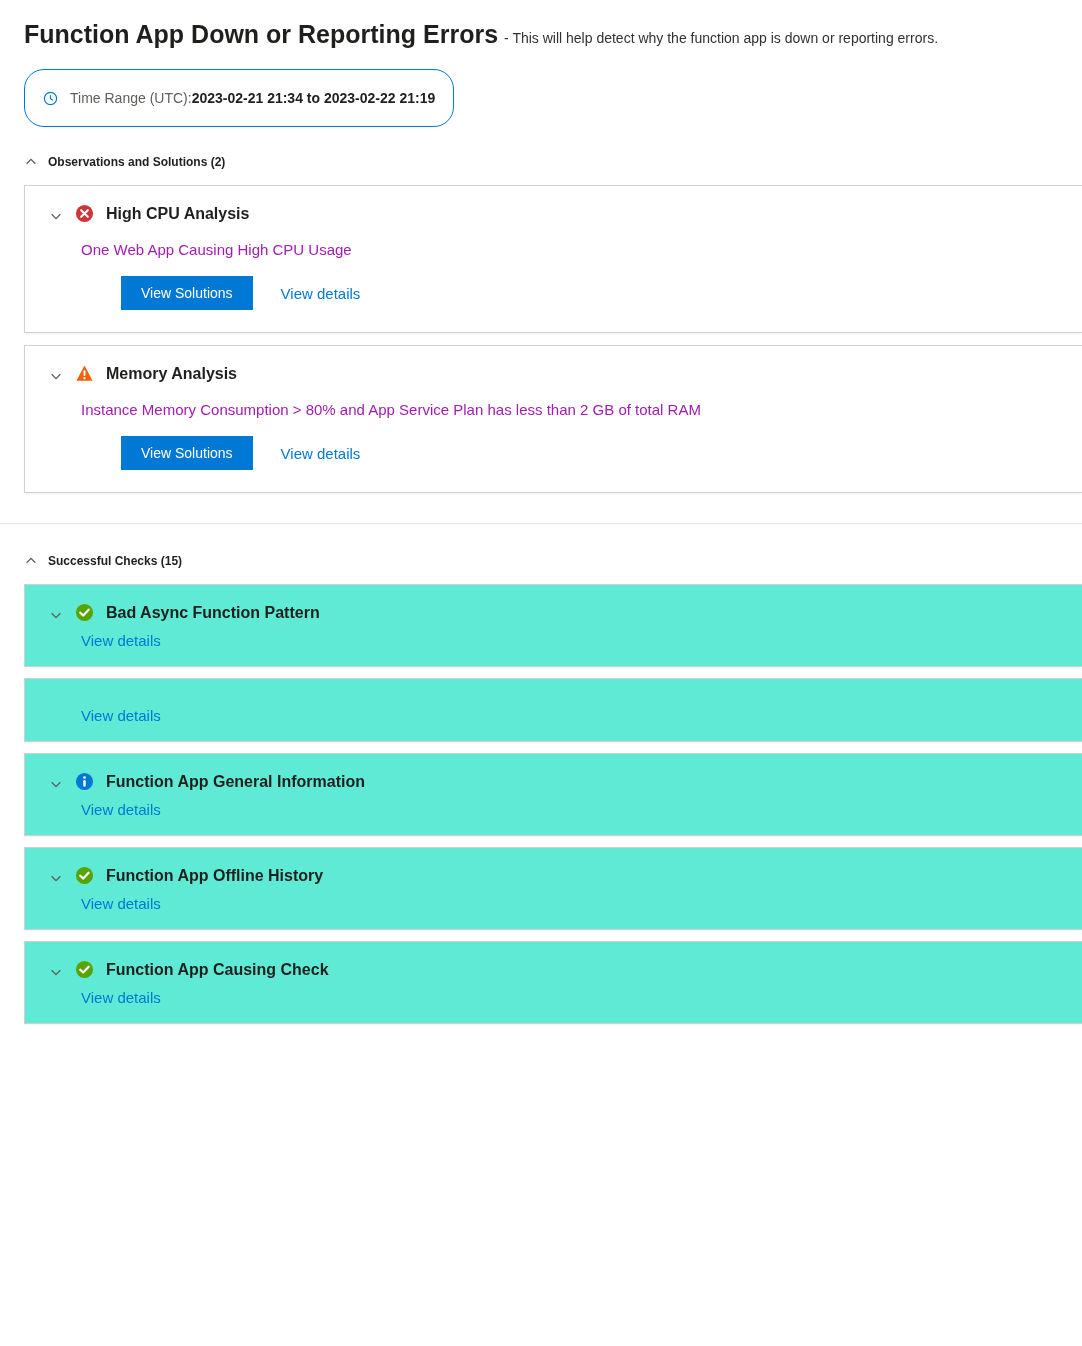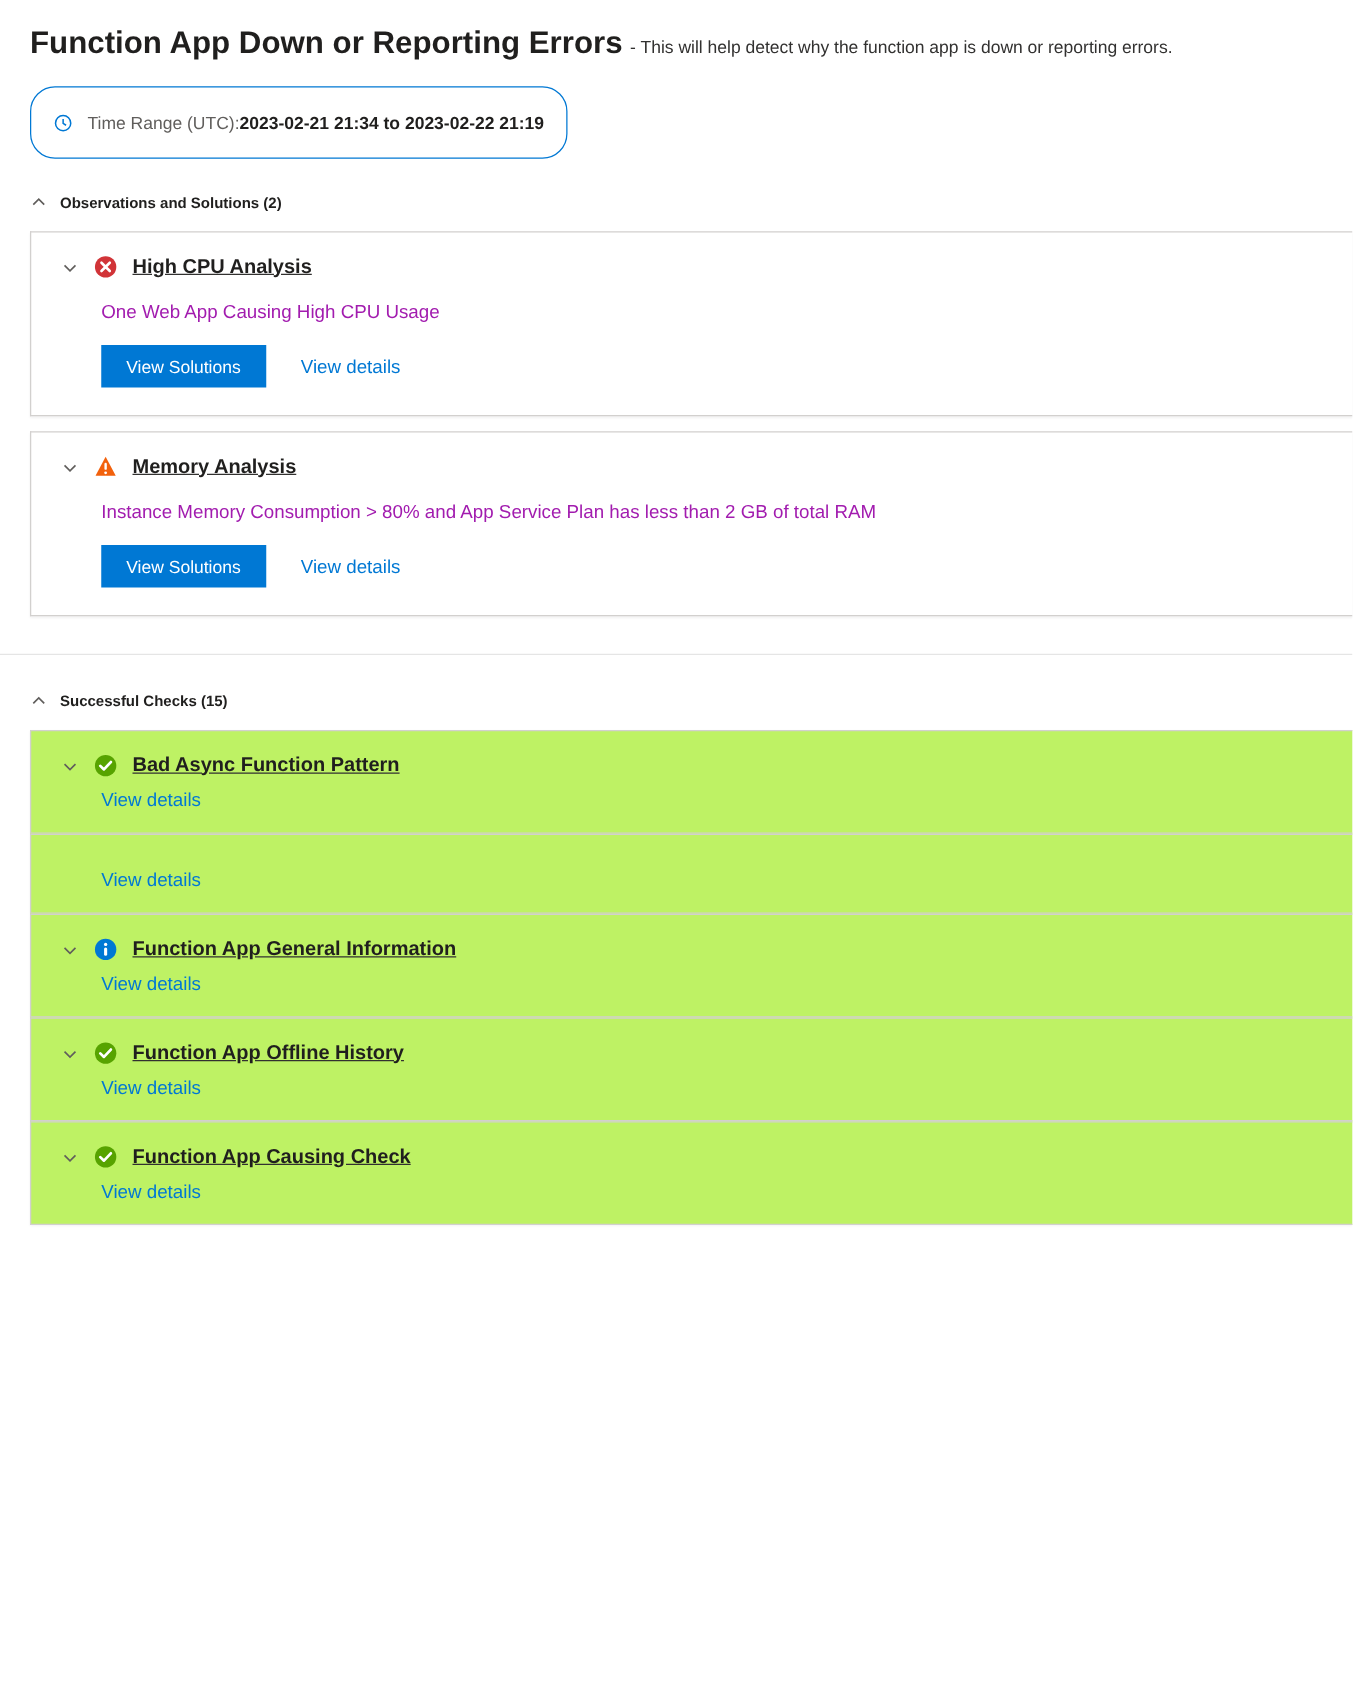--- a/index.html
+++ b/index.html
@@ -72,23 +72,22 @@
     .panel {
       border: 1px solid #d2d0ce;
       border-right: none;
       box-shadow: 0 1px 2px rgba(0,0,0,0.06);
       margin-bottom: 12px;
       padding: 18px 24px 22px 24px;
       background: #fff;
     }
     .panel-header {
       display: flex;
-      align-items: center;
+      align-items: flex-end;
       margin-bottom: 4px;
-      text-decoration: underline;
     }
     .panel-chevron {
       display: inline-flex;
       color: #605e5c;
       margin-right: 12px;
       cursor: pointer;
     }
     .panel-icon {
       display: inline-flex;
       margin-right: 12px;
@@ -113,38 +112,40 @@
       gap: 28px;
     }
     .btn-primary {
       background: #0078d4;
       color: #fff;
       border: none;
       padding: 9px 20px;
       font-size: 14px;
       cursor: pointer;
       font-family: inherit;
+      margin-left: 40px;
     }
     .link {
       color: #0078d4;
       font-size: 15px;
       cursor: pointer;
       text-decoration: none;
     }
     .section-divider {
       border: none;
       border-top: 1px solid #e5e5e5;
       margin: 30px 0 30px -24px;
     }
     .small-panel {
       border: 1px solid #d2d0ce;
       border-right: none;
       box-shadow: 0 1px 2px rgba(0,0,0,0.06);
+      margin-bottom: 11px;
       padding: 18px 24px 16px 24px;
-      background: #bef264;
+      background: #5eead4;
     }
     .small-panel .link-row {
       margin-left: 32px;
       margin-top: 10px;
     }
     svg { display: block; }
   </style>
 </head>
 <body>
 

